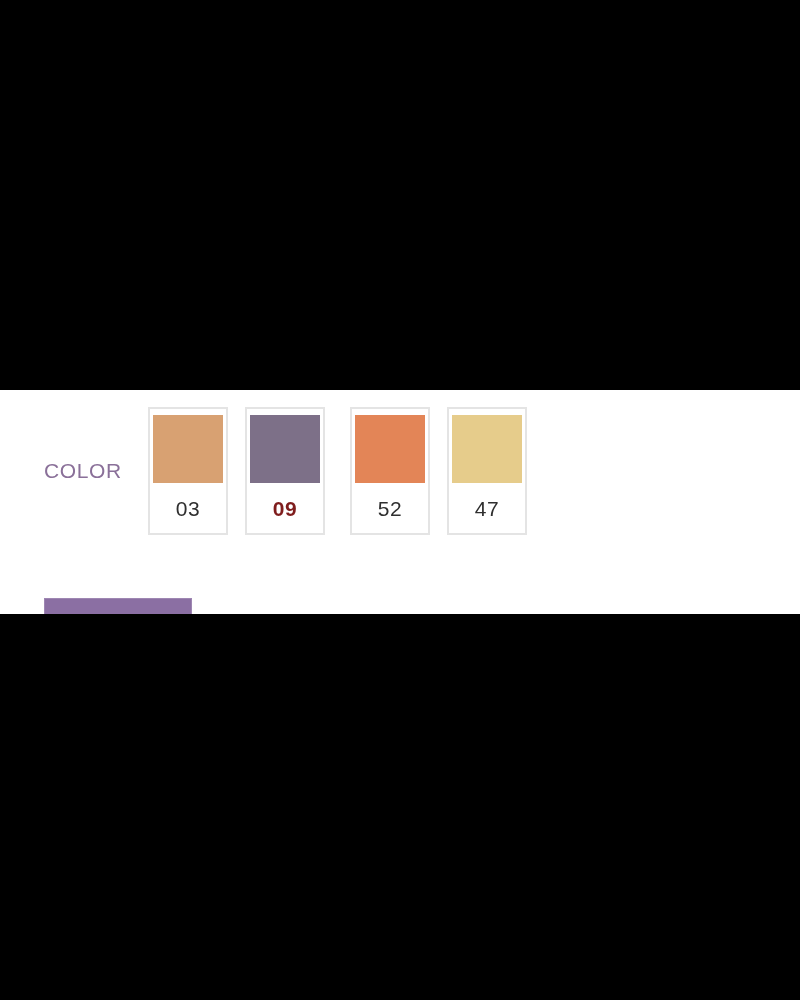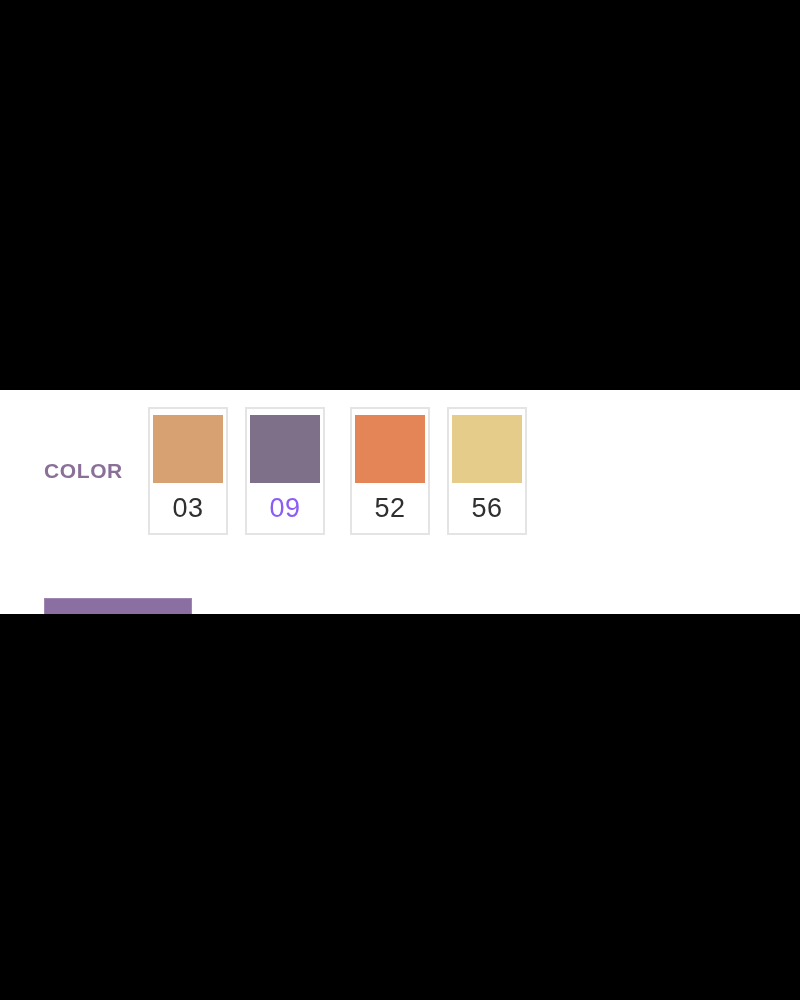--- a/index.html
+++ b/index.html
@@ -47,21 +47,21 @@
     align-items: center;
   }
 
   #color-label {
     width: 104px;
     margin-left: 44px;
     flex: 0 0 auto;
     color: #8a7099;
     font-size: 21px;
     letter-spacing: 0.6px;
-    font-weight: 700;
+    font-weight: 400;
     line-height: 1;
     white-space: nowrap;
   }
 
   #swatch-list {
     display: flex;
     align-items: flex-start;
     gap: 17px;
     margin-left: 0px;
     padding-top: 2px;
@@ -84,21 +84,21 @@
     width: 70px;
     height: 68px;
     flex: 0 0 auto;
   }
 
   .swatch-code {
     flex: 1 1 auto;
     display: flex;
     align-items: center;
     justify-content: center;
-    font-size: 27px;
+    font-size: 21px;
     color: #2f2f2f;
     line-height: 1;
     letter-spacing: 0.5px;
   }
 
   
   #apply-bar {
     position: absolute;
     left: 44px;
     top: 208px;
@@ -121,29 +121,29 @@
       <div id="color-label" style="color: rgb(138, 112, 153);">COLOR</div>
 
       <div id="swatch-list">
 
       <div class="swatch-card" style="border-color: rgb(228, 228, 228);">
             <div class="swatch-chip" style="background: rgb(216, 161, 114);"></div>
             <div class="swatch-code" style="color: rgb(47, 47, 47);">03</div>
           </div>
           <div class="swatch-card" style="border-color: rgb(228, 228, 228);">
             <div class="swatch-chip" style="background: rgb(125, 112, 136);"></div>
-            <div class="swatch-code" style="color: #8b5cf6;">09</div>
+            <div class="swatch-code" style="color: #7f1d1d; font-weight: bold;">09</div>
           </div>
           <div class="swatch-card" style="border-color: rgb(228, 228, 228); margin-left: 8px;">
             <div class="swatch-chip" style="background: rgb(227, 133, 87);"></div>
             <div class="swatch-code" style="color: rgb(47, 47, 47);">52</div>
           </div>
           <div class="swatch-card" style="border-color: rgb(228, 228, 228);">
             <div class="swatch-chip" style="background: rgb(230, 204, 139);"></div>
-            <div class="swatch-code" style="color: rgb(47, 47, 47);">56</div>
+            <div class="swatch-code" style="color: rgb(47, 47, 47);">47</div>
           </div>
         </div>
 
     </div>
 
     <div id="apply-bar" style="background: rgb(139, 111, 163);"></div>
 
   </div>
 
 </div>

